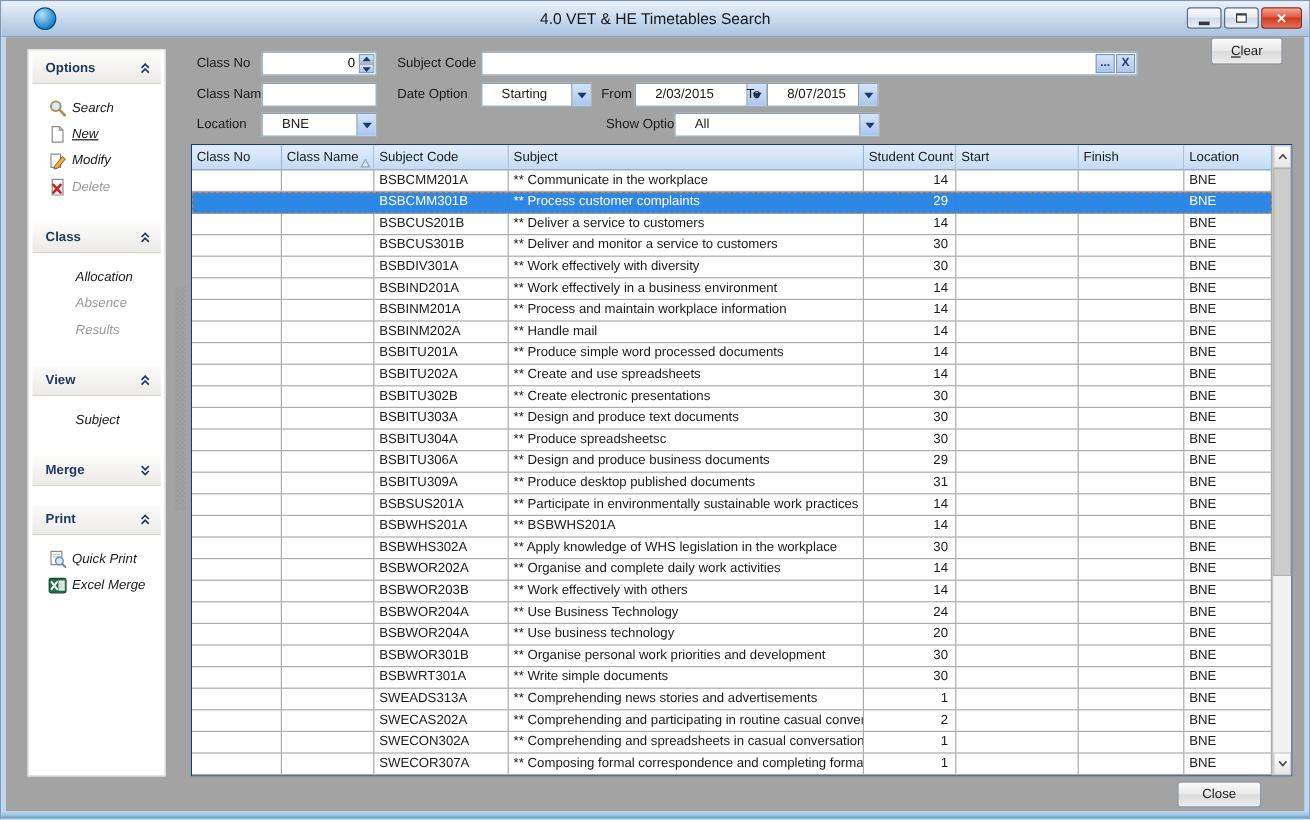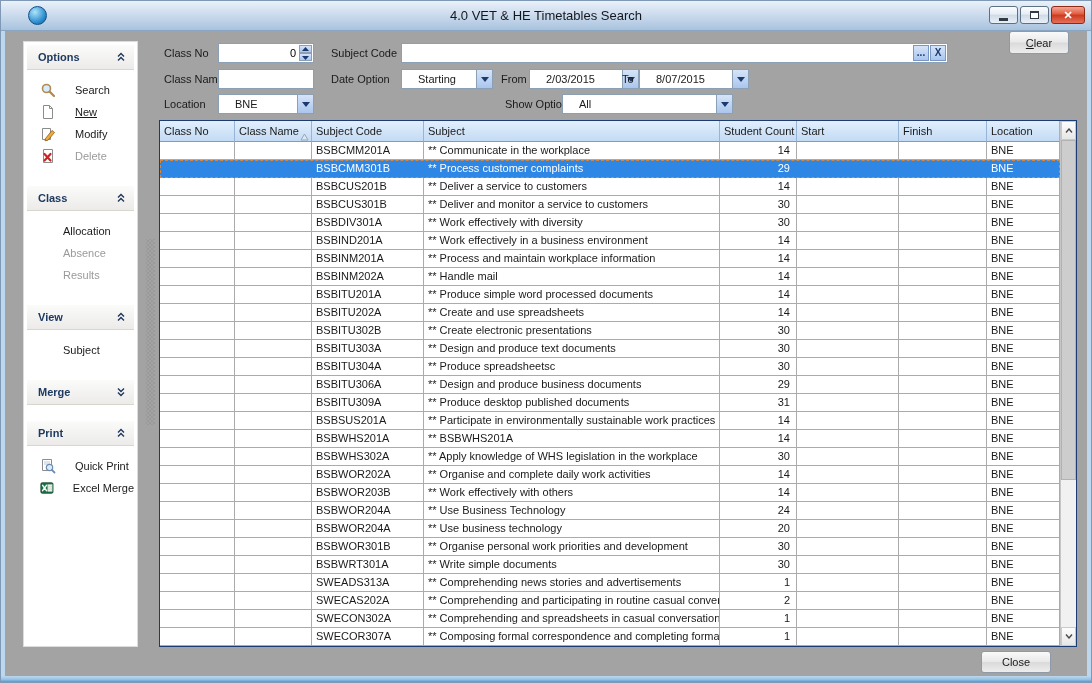--- a/index.html
+++ b/index.html
@@ -31,21 +31,21 @@
 
   .content { position:absolute; left:4px; top:30px; right:4px; bottom:6px; background:#a3a3a3; }
 
   
   .sidebar { position:absolute; left:18px; top:10px; width:115px; height:606px; background:#fff; border:1px solid #dcdcdc; }
   .group { margin:3px 3px 16px; }
   .group-header { height:25px; display:flex; align-items:center; justify-content:space-between;
     padding:0 8px 0 11px; background:linear-gradient(#fbfbfa,#ecebe9); border-bottom:1px solid #d9d6d0;
     font-weight:bold; color:#1f3a60; cursor:default; }
   .group-items { padding:9px 0 3px; }
-  .s-item { height:22px; display:flex; align-items:center; gap:19px; padding-left:13px; cursor:default; }
+  .s-item { height:22px; display:flex; align-items:center; gap:4px; padding-left:13px; cursor:default;font-style:italic; }
   .s-item.no-icon { padding-left:36px; }
   .s-item .txt { white-space:nowrap; }
   .s-item.disabled { color:#9a9a9a; }
   .s-item .underlined { text-decoration:underline; }
   .chev { display:flex; }
 
   
   .splitter { position:absolute; left:141px; top:208px; width:9px; height:186px;
     background-image:radial-gradient(#9a9a9a 1px, transparent 1.3px), radial-gradient(#9a9a9a 1px, transparent 1.3px);
     background-size:4px 4px; background-position:0 0, 2px 2px; }
@@ -291,21 +291,21 @@
     <div class="lbl" style="left:496px; top:38px;">From</div>
     <div class="fieldbox combo" style="left:524px; top:38px; width:110px;">
       <span class="val">2/03/2015</span>
       <span class="drop-btn">
           <svg width="8" height="5" viewBox="0 0 8 5">
             <path d="M0 0 L8 0 L4 5 Z" fill="#1c3a6e"></path>
           </svg>
         </span>
     </div>
     <div class="lbl" style="left:617px; top:38px;">To</div>
-    <div class="fieldbox combo" style="left:634px; top:38px; width:110px;">
+    <div class="fieldbox combo" style="left:634px; top:38px; width:93px;">
       <span class="val">8/07/2015</span>
       <span class="drop-btn">
           <svg width="8" height="5" viewBox="0 0 8 5">
             <path d="M0 0 L8 0 L4 5 Z" fill="#1c3a6e"></path>
           </svg>
         </span>
     </div>
 
     <div class="lbl" style="left:159px; top:63px;">Location</div>
     <div class="fieldbox combo" style="left:213px; top:63px; width:96px;">

